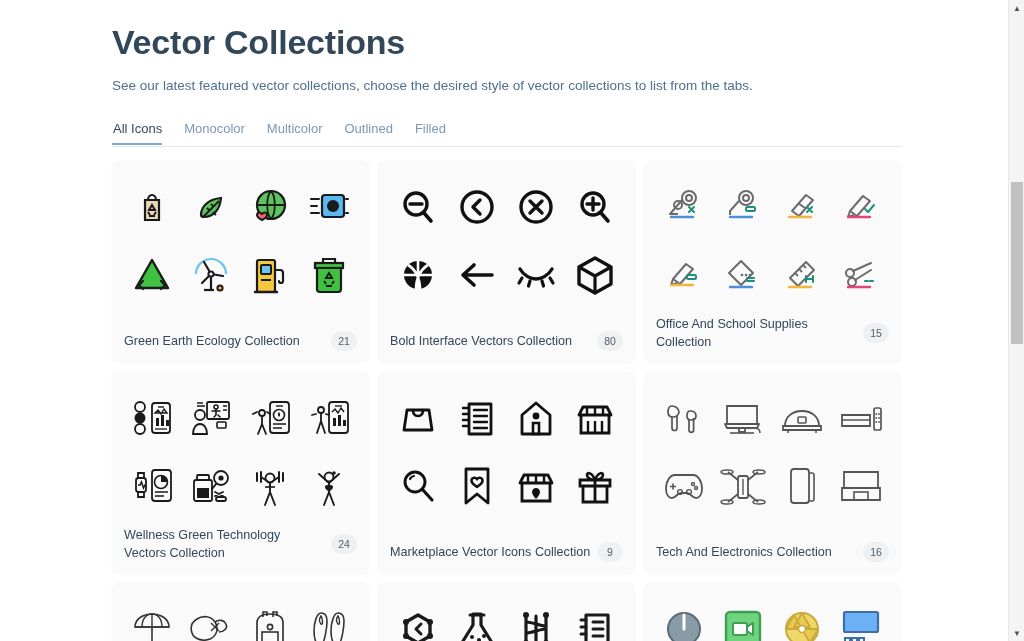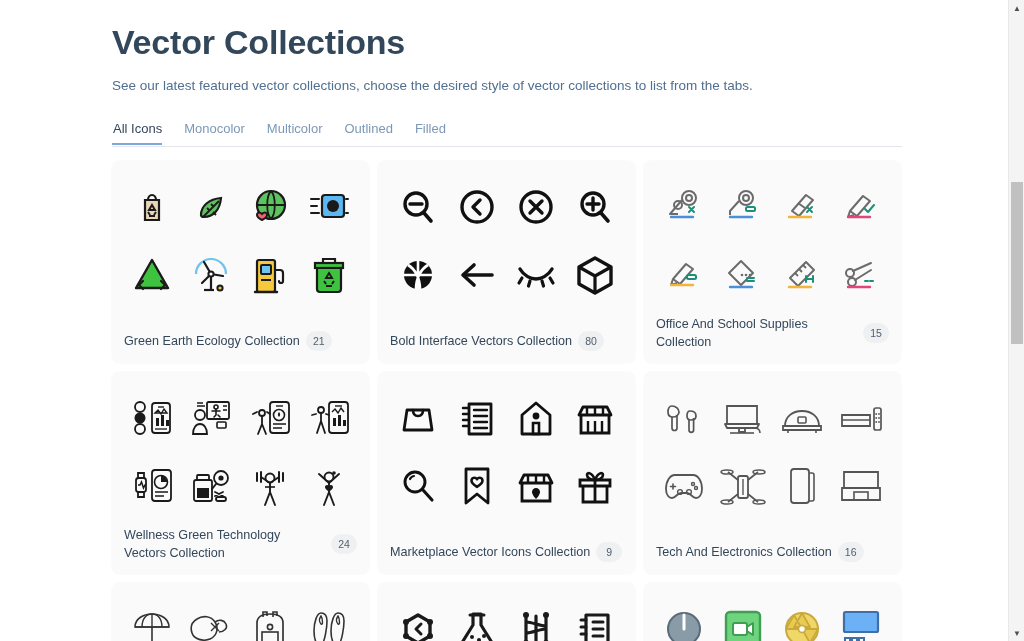--- a/index.html
+++ b/index.html
@@ -104,20 +104,21 @@
     width: 56px; height: 56px;
     display: flex;
     align-items: center;
     justify-content: center;
   }
   .icon-cell svg { display: block; }
 
   .card-footer {
     display: flex;
     align-items: center;
+    justify-content: space-between;
     gap: 6px;
     padding: 6px 2px 12px 2px;
     min-height: 34px;
   }
   .card-name {
     font-size: 12.6px;
     color: #33475b;
     line-height: 18px;
     font-weight: 400;
   }

